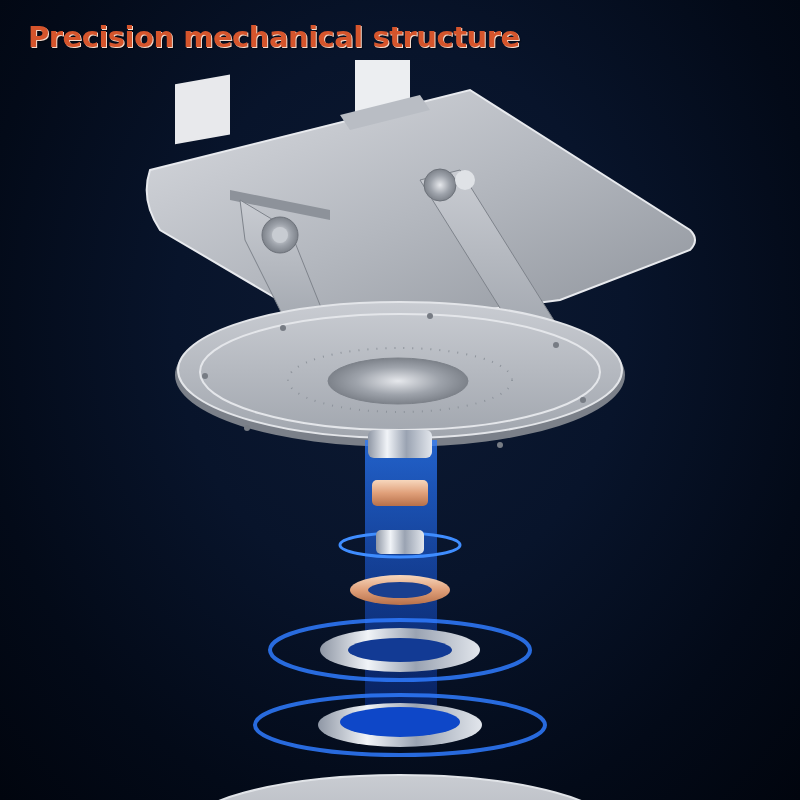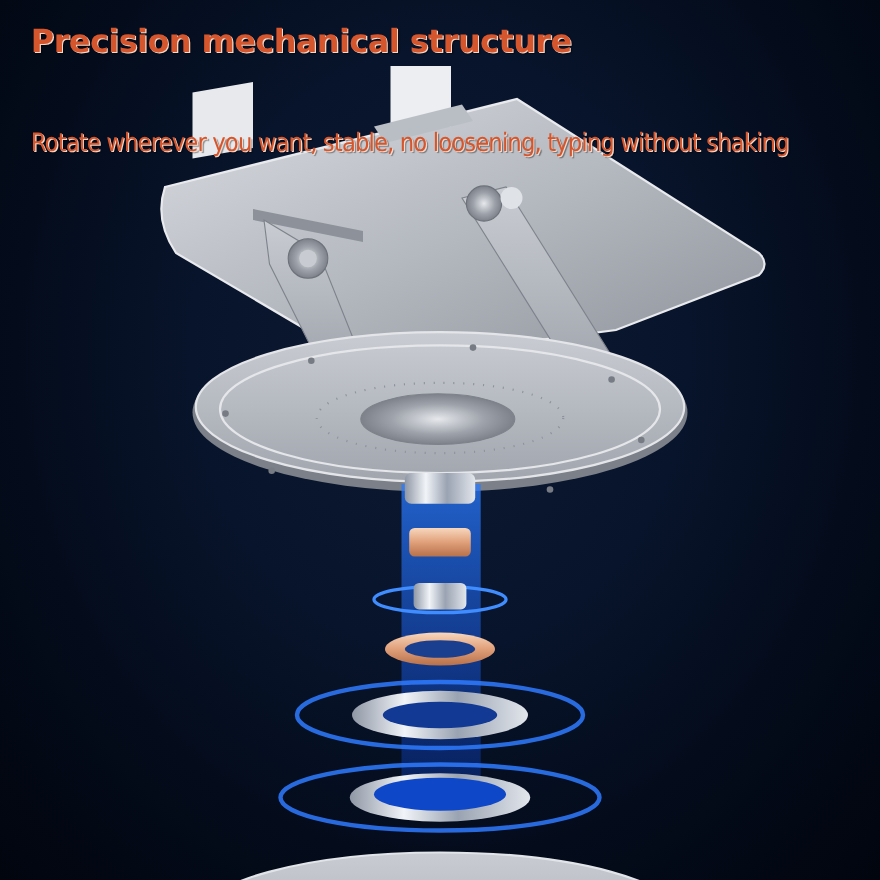--- a/index.html
+++ b/index.html
@@ -25,21 +25,20 @@
     letter-spacing: -0.8px;
   }
   svg.art { position: absolute; left: 0; top: 0; z-index: 5; }
 </style>
 </head>
 <body>
 
 <div class="stage">
 
   <div class="headline h1">Precision mechanical structure</div>
-  <div class="sub">Rotate wherever you want, stable, no loosening, typing without shaking</div>
 
   <svg class="art" width="800" height="800" viewBox="0 0 800 800">
     <defs>
       <linearGradient id="alu" x1="0" y1="0" x2="1" y2="1">
         <stop offset="0" stop-color="#d9dbe0"></stop>
         <stop offset="0.5" stop-color="#b4b8bf"></stop>
         <stop offset="1" stop-color="#8e939b"></stop>
       </linearGradient>
       <linearGradient id="alu2" x1="0" y1="0" x2="0" y2="1">
         <stop offset="0" stop-color="#c9ccd2"></stop>

